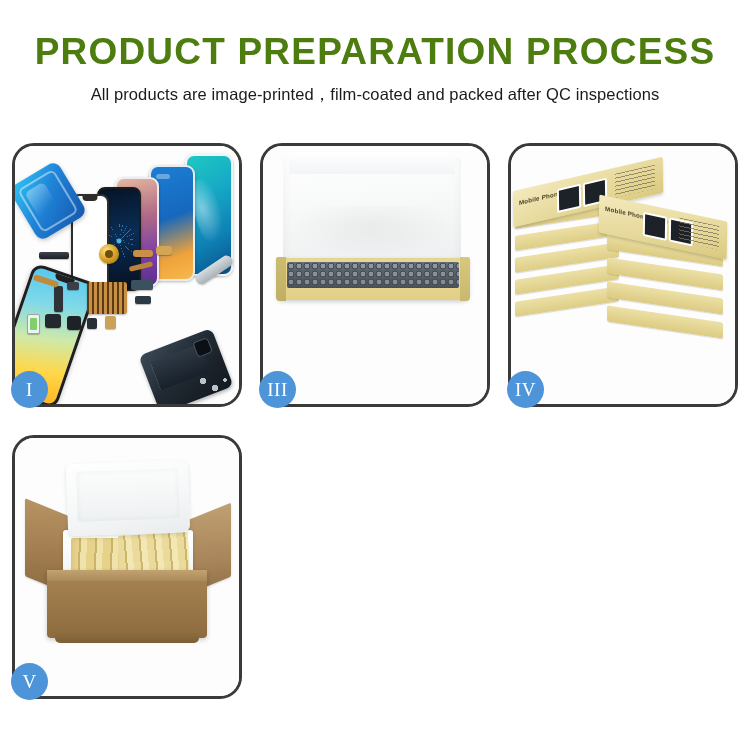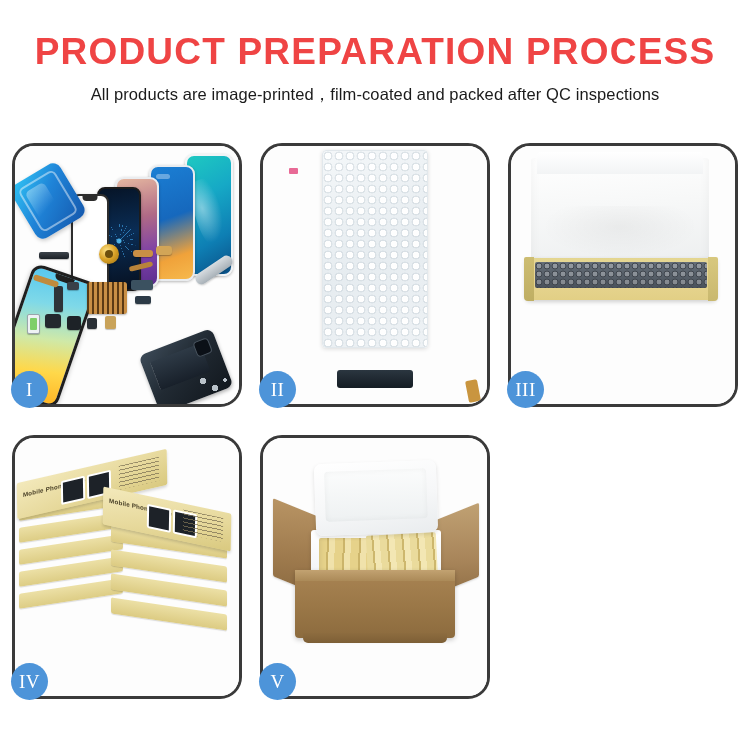--- a/index.html
+++ b/index.html
@@ -6,21 +6,21 @@
   body{
     width:750px;height:750px;background:#ffffff;
     font-family:"Liberation Sans", sans-serif;
     overflow:hidden;position:relative;
   }
   #page{width:750px;height:750px;position:relative;}
 
   
   .header{width:100%;text-align:center;padding-top:30px;box-sizing:border-box;}
   .title{
-    font-size:37px;line-height:44px;font-weight:700;color:#ef4444;
+    font-size:37px;line-height:44px;font-weight:700;color:#4d7c0f;
     letter-spacing:1.2px;white-space:nowrap;
   }
   .subtitle{
     font-size:16.5px;line-height:22px;color:#1b1b1b;font-weight:400;
     letter-spacing:.1px;margin-top:9px;white-space:nowrap;
   }
 
   
   .grid{
     position:absolute;left:12px;top:143px;width:726px;height:556px;
@@ -314,34 +314,20 @@
         <div class="strip s11"></div>
         <div class="strip s12"></div>
         <div class="flex1"></div>
         <div class="flex2"></div>
         <div class="tool"></div>
         <div class="screws"></div>
       </div>
       <div class="badge">I</div>
     </div>
 
-    <div class="panel">
-      <div class="clip p2">
-        <div class="screenpart">
-          <div class="bez"></div>
-        </div>
-        <div class="flexcable"></div>
-        <div class="connbar"></div>
-        <div class="conn-l"></div>
-        <div class="conn-r"></div>
-        <div class="pinkdot"></div>
-        <div class="bubblebag"></div>
-      </div>
-      <div class="badge">II</div>
-    </div>
 
     <div class="panel">
       <div class="clip p3">
         <div class="foamlid"></div>
         <div class="boxtray"></div>
         <div class="bubbleinner"></div>
       </div>
       <div class="badge">III</div>
     </div>
 

